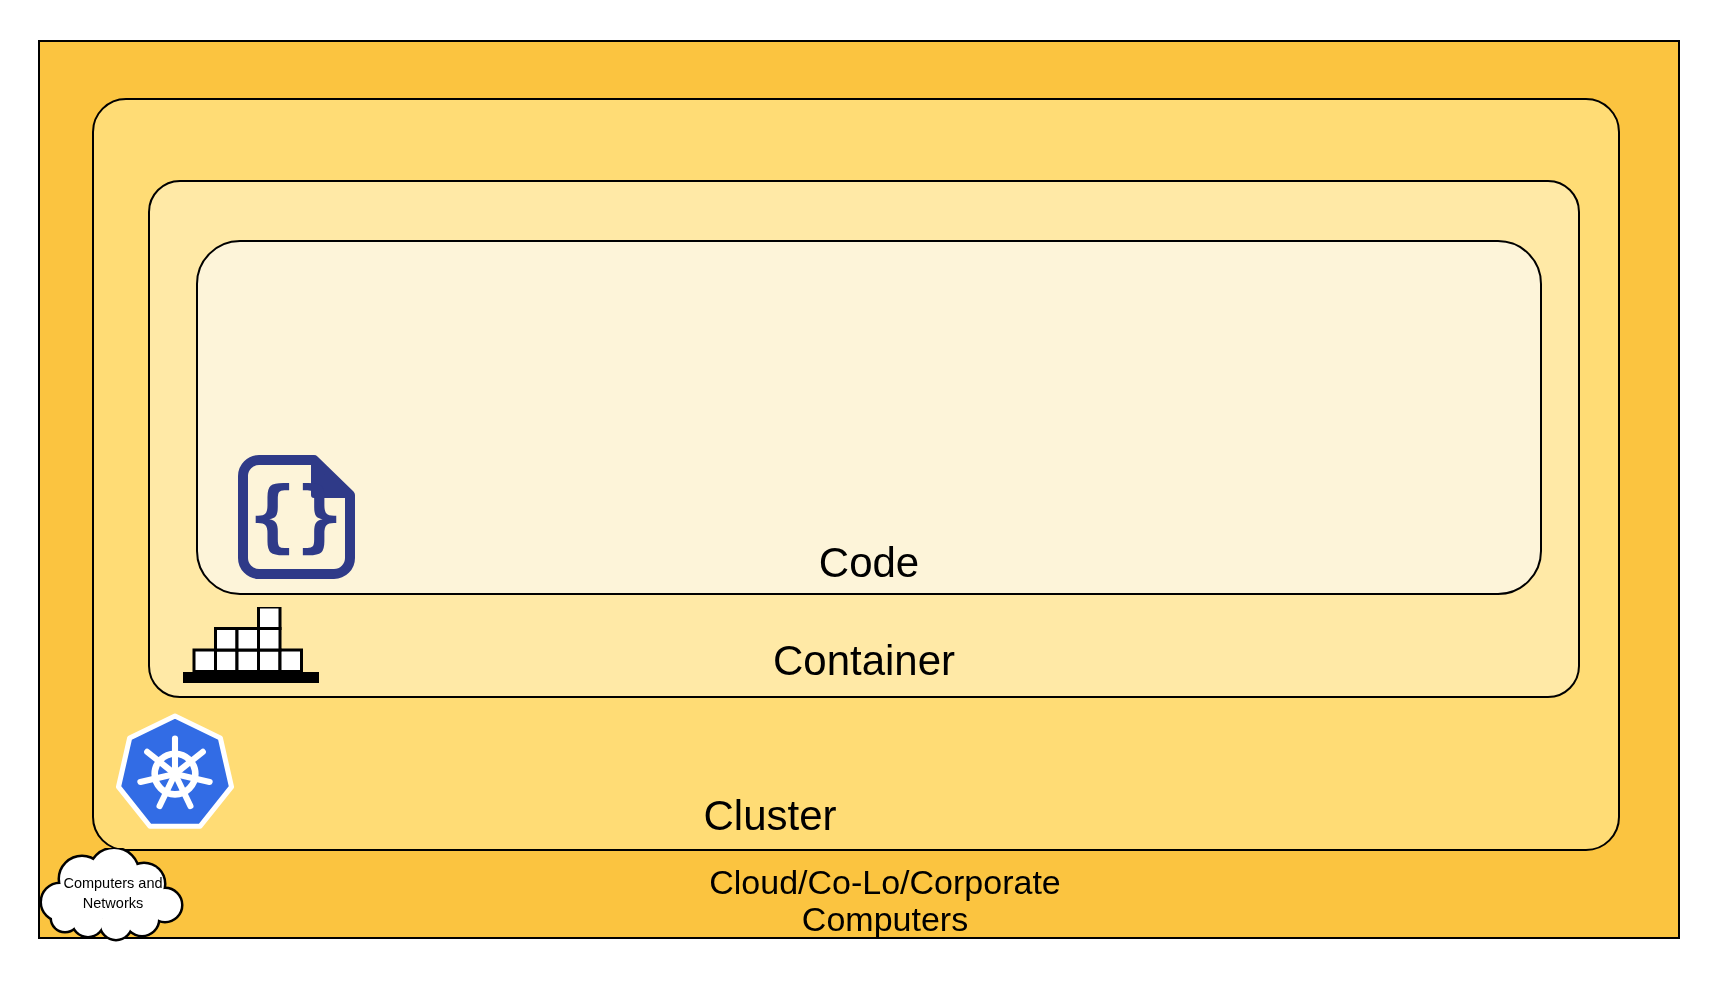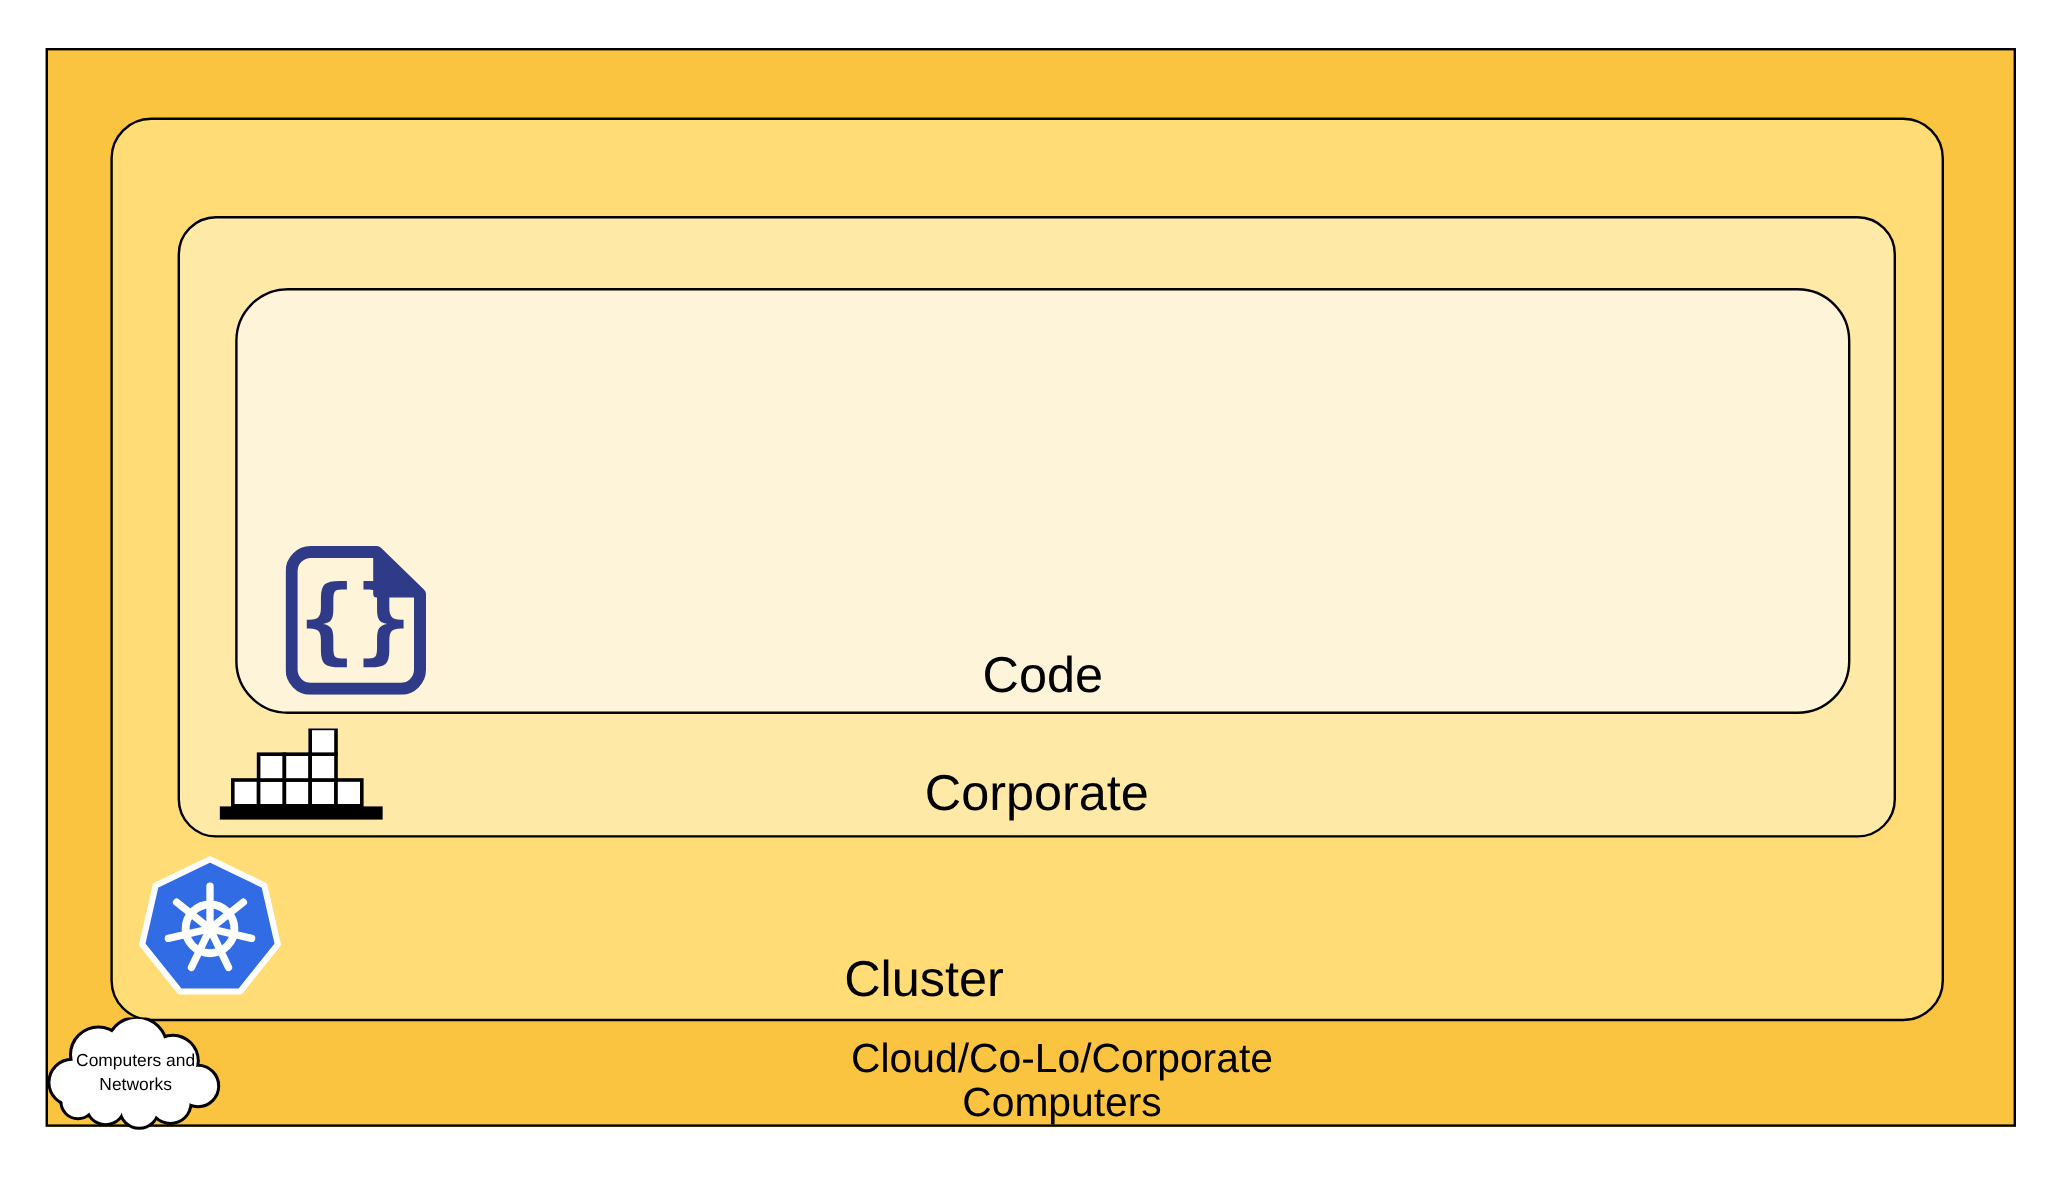--- a/index.html
+++ b/index.html
@@ -78,21 +78,21 @@
 <body>
 
 <div class="canvas">
 
   <div class="layer layer-datacenter"></div>
   <div class="layer layer-cluster"></div>
   <div class="layer layer-container"></div>
   <div class="layer layer-code"></div>
 
   <div class="layer-label label-code">Code</div>
-  <div class="layer-label label-container">Corporate</div>
+  <div class="layer-label label-container">Container</div>
   <div class="layer-label label-cluster">Cluster</div>
   <div class="layer-label label-datacenter">
     <div>Cloud/Co-Lo/Corporate</div>
     <div>Computers</div>
   </div>
 
   <svg class="icon icon-code" width="118" height="124" viewBox="0 0 118 124">
     <path d="M 76 5 L 112 40 V 103 A 16 16 0 0 1 96 119 H 21 A 16 16 0 0 1 5 103 V 21 A 16 16 0 0 1 21 5 Z" fill="none" stroke="#2F3A88" stroke-width="10" stroke-linejoin="round"></path>
     <path d="M 76 5 L 112 40 L 76 40 Z" fill="#2F3A88" stroke="#2F3A88" stroke-width="6" stroke-linejoin="round"></path>
     <text x="58" y="88" text-anchor="middle" font-family="DejaVu Sans Mono, monospace" font-weight="bold" font-size="78" fill="#2F3A88">{}</text>

